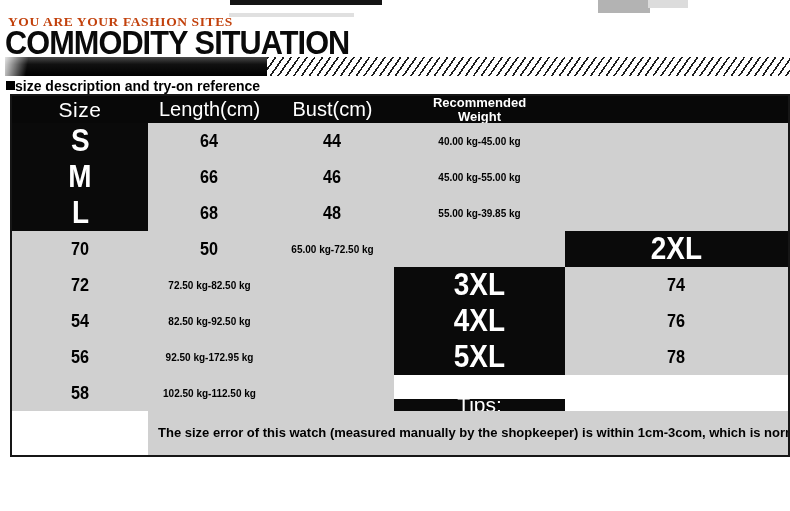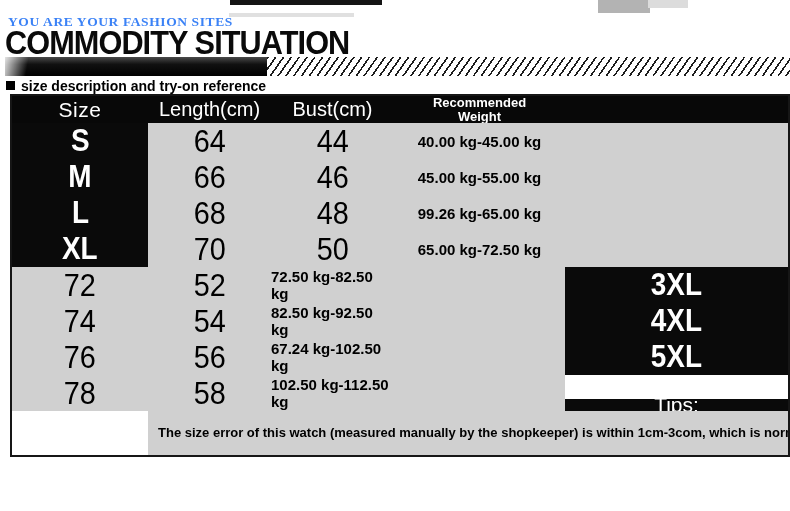--- a/index.html
+++ b/index.html
@@ -12,21 +12,21 @@
   .deco{position:absolute;}
   .deco-top-bar{left:230px;top:0;width:152px;height:5px;background:#141414;}
   .deco-top-bar2{left:229px;top:13px;width:125px;height:4px;background:#e0e0e0;}
   .deco-tr-dark{left:598px;top:0;width:52px;height:13px;background:#b3b3b3;}
   .deco-tr-light{left:648px;top:0;width:40px;height:8px;background:#dcdcdc;}
 
   
   .tagline{
     position:absolute;left:8px;top:14px;
     font-family:"Liberation Serif", serif;
-    font-size:13.5px;letter-spacing:0.6px;color:#3b82f6;font-weight:600;
+    font-size:13.5px;letter-spacing:0.6px;color:#c2410c;font-weight:600;
     white-space:nowrap;
   }
   .big-title{
     position:absolute;left:5px;top:27px;
     font-size:33px;font-weight:800;letter-spacing:-1px;color:#0a0a0a;
     transform:scaleX(0.93);transform-origin:left center;
     white-space:nowrap;line-height:31px;
   }
   .brush-bar{
     position:absolute;left:5px;top:57px;width:262px;height:19px;
@@ -34,21 +34,21 @@
       linear-gradient(100deg, rgba(255,255,255,0.85) 0%, rgba(255,255,255,0) 9%),
       linear-gradient(to bottom, #4a4a4a 0%, #111 38%, #000 100%);
   }
   .stripes{
     position:absolute;left:267px;top:57px;width:523px;height:19px;
     background:repeating-linear-gradient(125deg,
       #1d1d1d 0px, #1d1d1d 1.6px, rgba(0,0,0,0) 1.6px, rgba(0,0,0,0) 6.4px);
   }
   .section-label{
     position:absolute;left:6px;top:78px;height:15px;
-    display:flex;align-items:center;gap:6px;
+    display:flex;align-items:center;
     font-size:14px;font-weight:600;color:#000;white-space:nowrap;
   }
   .bullet-square{width:9px;height:9px;background:#000;display:inline-block;}
 
   
   .size-table{
     position:absolute;left:10px;top:94px;width:776px;
     border:2px solid #161616;background:#ffffff;
     display:grid;
     grid-template-columns:136px 123px 123px 171px 1fr;
@@ -60,22 +60,22 @@
     overflow:hidden;
   }
   .hdr{background:#080808;color:#fff;}
   .hdr-size{font-size:21px;font-weight:500;letter-spacing:0.5px;}
   .hdr-main{font-size:20px;font-weight:400;}
   .hdr-weight{flex-direction:column;font-size:13px;font-weight:700;line-height:14px;}
   .blackcell{background:#0a0a0a;color:#fff;}
   .graycell{background:#d0d0d0;color:#000;}
   .size-cell{font-size:31px;font-weight:700;}
   .size-cell span, .num-cell span{display:inline-block;transform:scaleX(0.9);}
-  .num-cell{font-size:32px;font-weight:400;}
-  .weight-cell{font-size:15px;font-weight:700;}
+  .num-cell{font-size:18px;font-weight:700;}
+  .weight-cell{font-size:10px;font-weight:700;}
   .tips-label{font-size:21px;font-weight:500;margin-top:24px;}
   .tips-body{
     grid-column:2 / 6;
     flex-direction:column;align-items:flex-start;justify-content:center;
     padding-left:10px;padding-right:4px;
     font-size:13px;font-weight:700;line-height:20px;color:#000;
   }
   .tips-body div{white-space:nowrap;}
 </style>
 </head>
@@ -132,41 +132,38 @@
 
   <div class="cell blackcell size-cell">
       <span>L</span>
     </div>
   <div class="cell graycell num-cell">
       <span>68</span>
     </div>
   <div class="cell graycell num-cell">
       <span>48</span>
     </div>
-  <div class="cell graycell weight-cell">99.26 kg-65.00 kg</div>
-  <div class="cell graycell"></div>
-
-  <div class="cell blackcell size-cell">
-      <span>XL</span>
-    </div>
+  <div class="cell graycell weight-cell">55.00 kg-39.85 kg</div>
+  <div class="cell graycell"></div>
+
   <div class="cell graycell num-cell">
       <span>70</span>
     </div>
   <div class="cell graycell num-cell">
       <span>50</span>
     </div>
   <div class="cell graycell weight-cell">65.00 kg-72.50 kg</div>
   <div class="cell graycell"></div>
 
+  <div class="cell blackcell size-cell">
+      <span>2XL</span>
+    </div>
   <div class="cell graycell num-cell">
       <span>72</span>
     </div>
-  <div class="cell graycell num-cell">
-      <span>52</span>
-    </div>
   <div class="cell graycell weight-cell">72.50 kg-82.50 kg</div>
   <div class="cell graycell"></div>
 
   <div class="cell blackcell size-cell">
       <span>3XL</span>
     </div>
   <div class="cell graycell num-cell">
       <span>74</span>
     </div>
   <div class="cell graycell num-cell">
@@ -177,21 +174,21 @@
 
   <div class="cell blackcell size-cell">
       <span>4XL</span>
     </div>
   <div class="cell graycell num-cell">
       <span>76</span>
     </div>
   <div class="cell graycell num-cell">
       <span>56</span>
     </div>
-  <div class="cell graycell weight-cell">67.24 kg-102.50 kg</div>
+  <div class="cell graycell weight-cell">92.50 kg-172.95 kg</div>
   <div class="cell graycell"></div>
 
   <div class="cell blackcell size-cell">
       <span>5XL</span>
     </div>
   <div class="cell graycell num-cell">
       <span>78</span>
     </div>
   <div class="cell graycell num-cell">
       <span>58</span>

